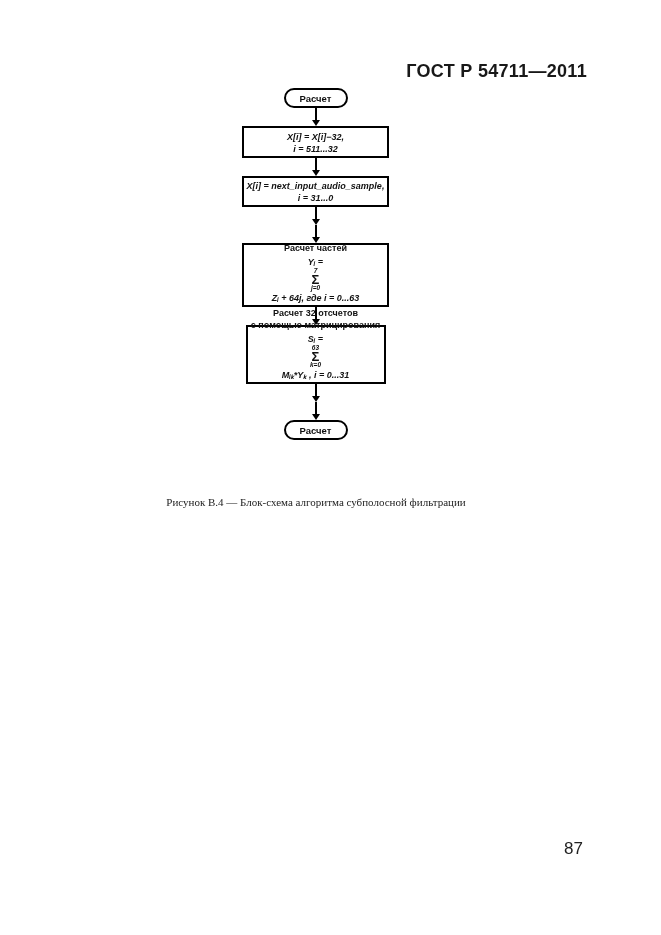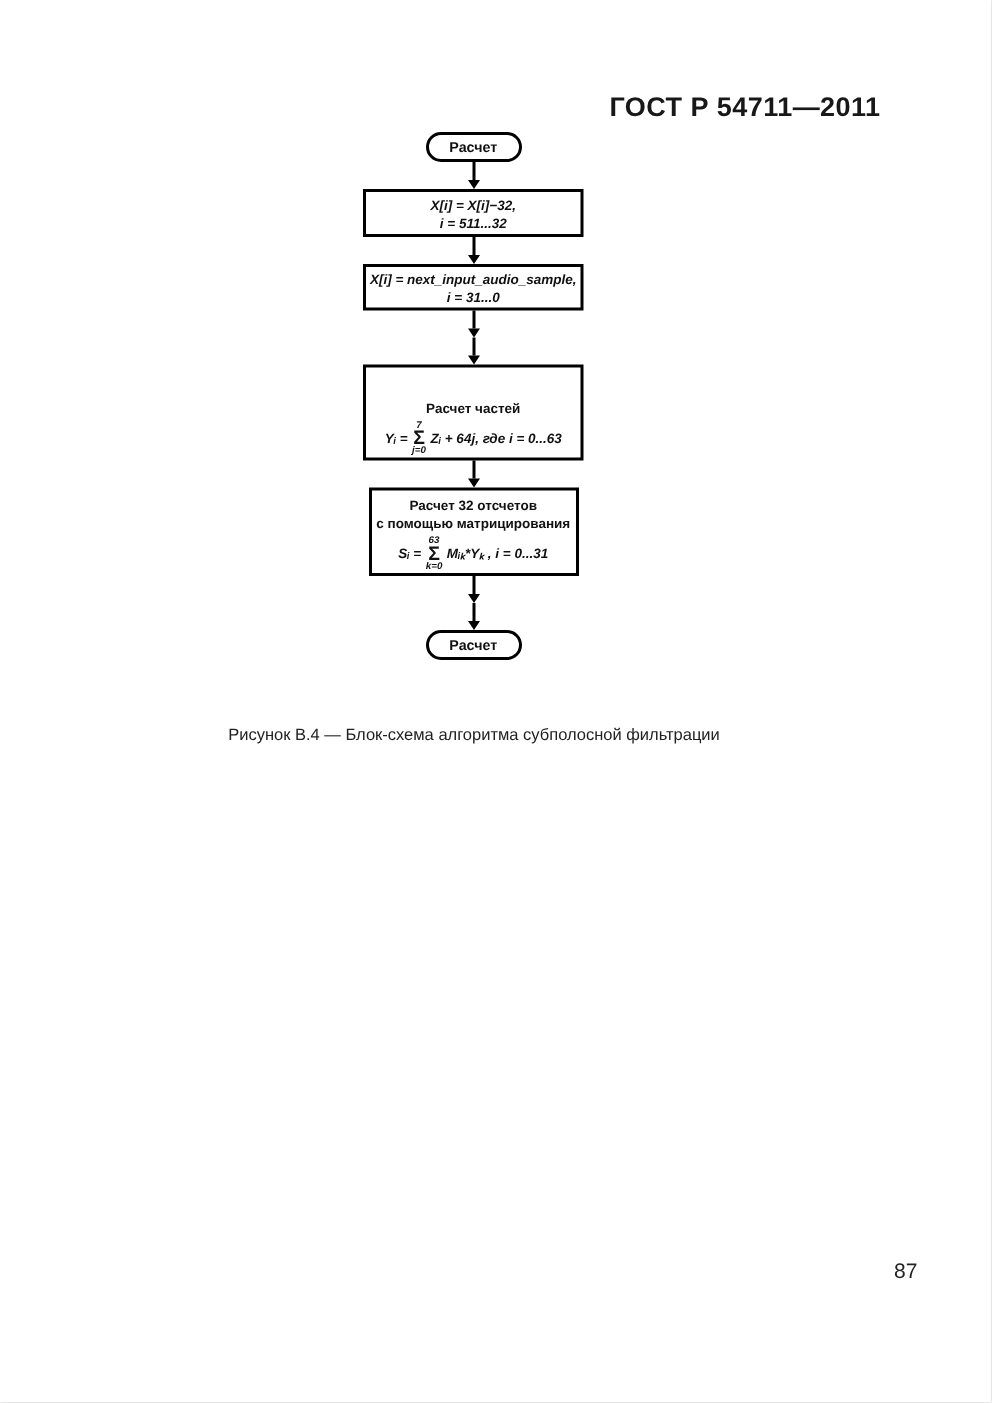--- a/index.html
+++ b/index.html
@@ -32,33 +32,33 @@
   .arrow .arrow-head{width:0;height:0;border-left:4px solid transparent;border-right:4px solid transparent;border-top:6px solid #000;}
   .pbox{
     box-sizing:border-box;border:2.5px solid #000;background:#fff;
     display:flex;flex-direction:column;align-items:center;justify-content:flex-end;
     text-align:center;font-weight:bold;font-size:9px;line-height:1.35;
     padding:1px 2px;white-space:nowrap;
   }
   .w147{width:147px}.w156{width:140px}.w150{width:150px}
   .h32{height:32px}.h31{height:31px}.h49{height:64px}.h59{height:59px}.h24{height:24px}
   .formula{font-style:italic;}
-  .frow{display:flex;align-items:center;justify-content:center;font-style:italic;}
+  .frow{display:flex;align-items:center;justify-content:center;font-style:italic;flex-direction:column;}
   .frow .sum{display:inline-flex;flex-direction:column;align-items:center;line-height:1;margin:0 3px;}
   .sum .lim{font-size:6.5px;font-style:italic;line-height:1;font-weight:bold;}
   .sum .sigma{font-size:13px;line-height:.8;font-style:normal;font-weight:bold;}
   .box-title{font-style:normal;}
   .mt2{margin-top:2px;}
   .caption{
-    position:absolute;top:484px;left:0;width:632px;
-    text-align:center;font-size:11px;color:#222;
+    position:absolute;top:496px;left:0;width:632px;
+    text-align:center;font-size:11px;color:#222;font-family:Liberation Serif, serif;
   }
   .pagenum{
-    position:absolute;top:839px;left:596px;
-    font-size:14px;color:#222;
+    position:absolute;top:839px;left:564px;
+    font-size:17px;color:#222;
   }
 </style>
 </head>
 <body>
 
 <div class="page">
 
   <div class="header">ГОСТ Р 54711—2011</div>
 
   <div class="flow">

